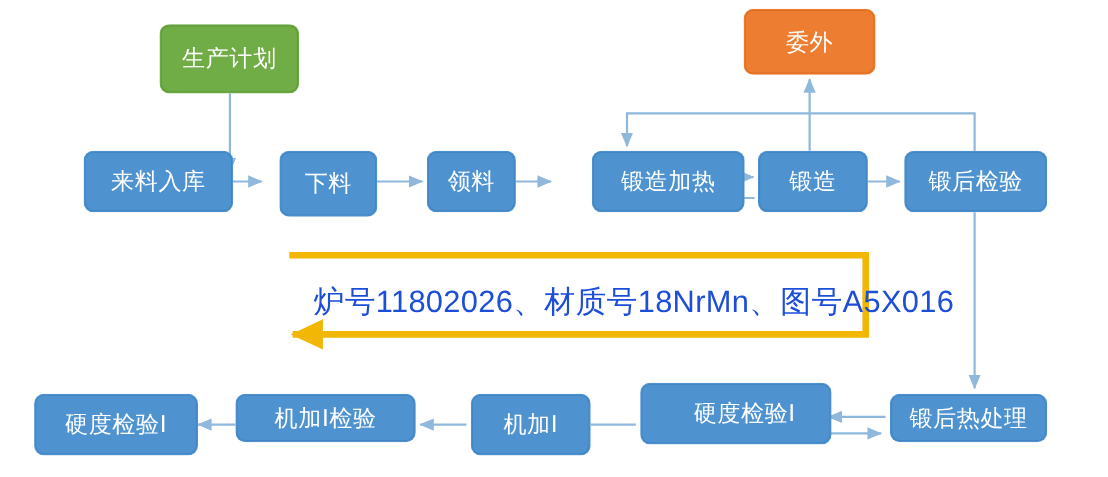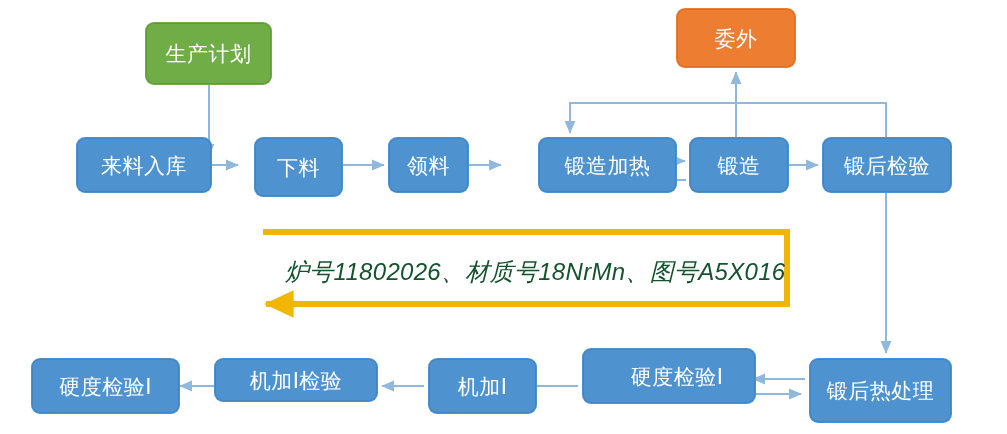--- a/index.html
+++ b/index.html
@@ -48,26 +48,25 @@
   .edge-layer {
     position: absolute;
     left: 0;
     top: 0;
     width: 1007px;
     height: 434px;
     pointer-events: none;
   }
   .note-text {
     position: absolute;
-    font-size: 24px;
-    color: #14532d;
+    font-size: 28px;
+    color: #1d4ed8;
     white-space: nowrap;
     letter-spacing: 0.3px;
     font-family: "Liberation Sans", "DejaVu Sans", sans-serif;
-    font-style: italic;
   }
 </style>
 </head>
 <body>
 
 <div id="canvas">
 
   <svg class="edge-layer" viewBox="0 0 1007 434" xmlns="http://www.w3.org/2000/svg">
     <defs>
       <marker id="ah" markerWidth="7" markerHeight="7" refX="6.2" refY="3.2" orient="auto" markerUnits="strokeWidth">
@@ -168,21 +167,21 @@
   </div>
 
   <div class="node blue" style="left:689px; top:137px; width:100px; height:56px;">
     <span>锻造</span>
   </div>
 
   <div class="node blue" style="left:822px; top:137px; width:130px; height:56px;">
     <span>锻后检验</span>
   </div>
 
-  <div class="node blue" style="left:809px; top:358px; width:143px; height:65px;justify-content:center;">
+  <div class="node blue" style="left:809px; top:358px; width:143px; height:44px;justify-content:center;">
     <span>锻后热处理</span>
   </div>
 
   <div class="node blue" style="left:582px; top:348px; width:174px; height:56px;padding-left:16px;">
     <span>硬度检验Ⅰ</span>
   </div>
 
   <div class="node blue" style="left:428px; top:358px; width:109px; height:56px;">
     <span>机加Ⅰ</span>
   </div>

